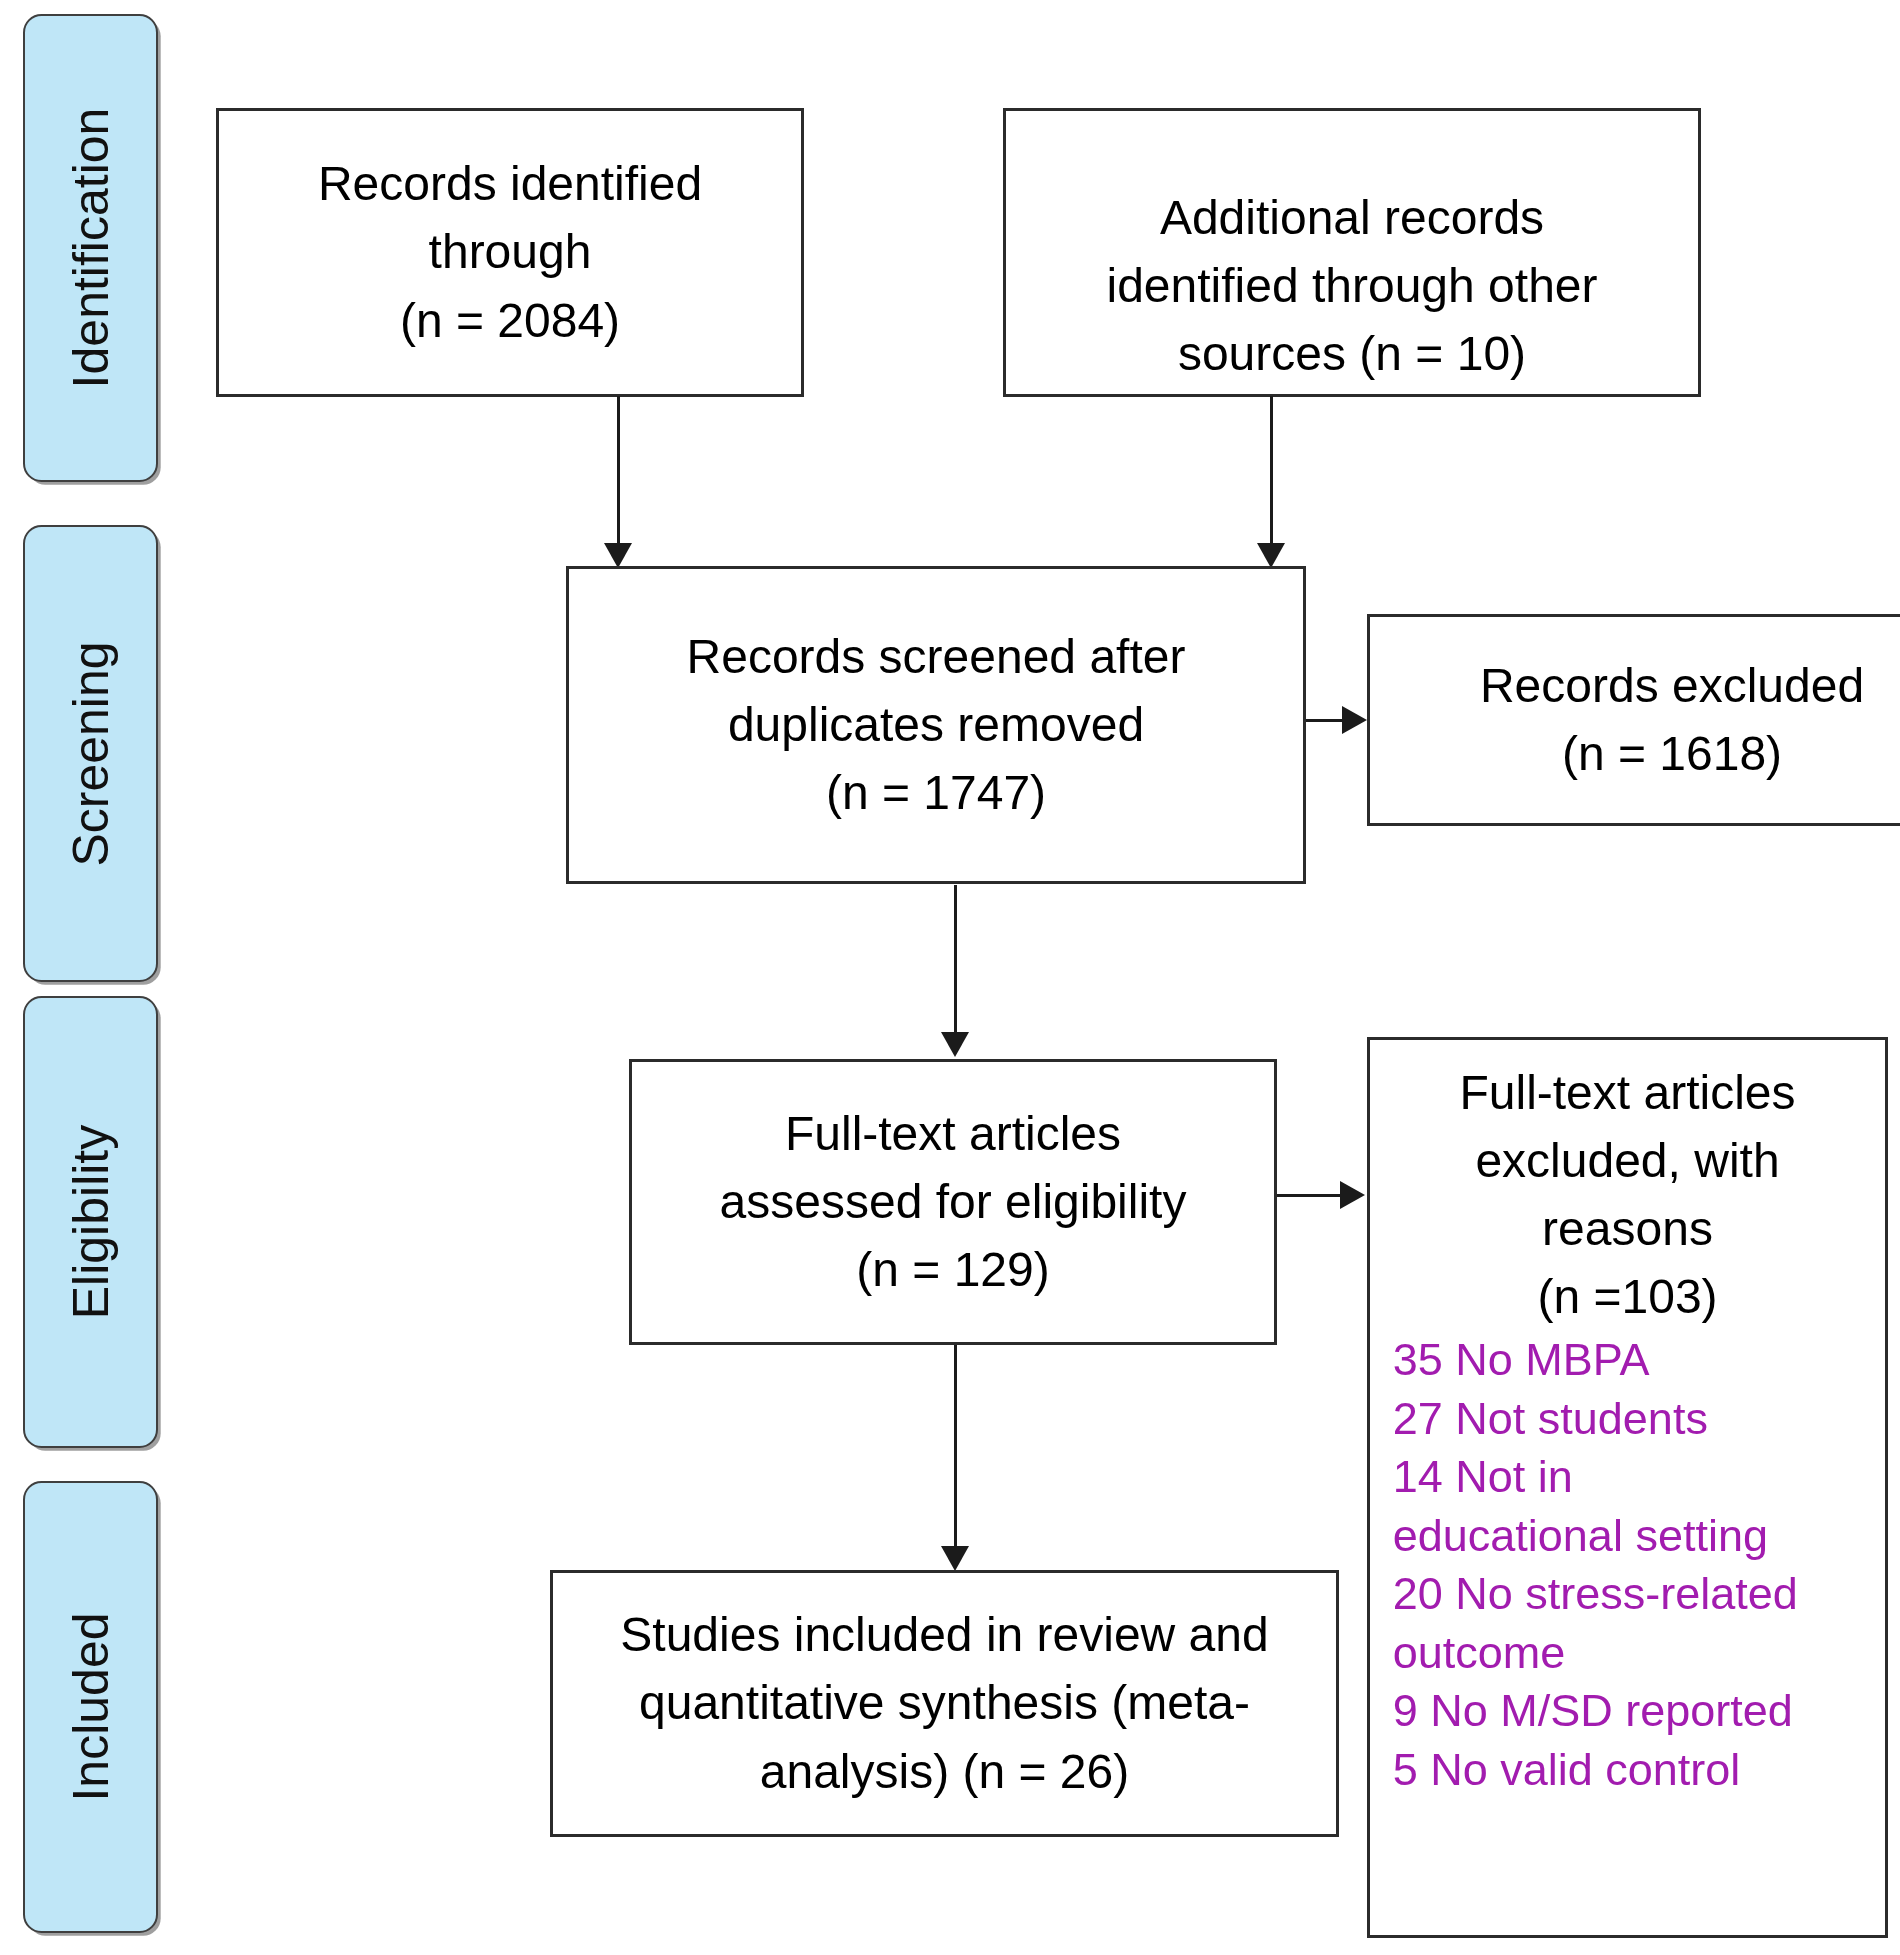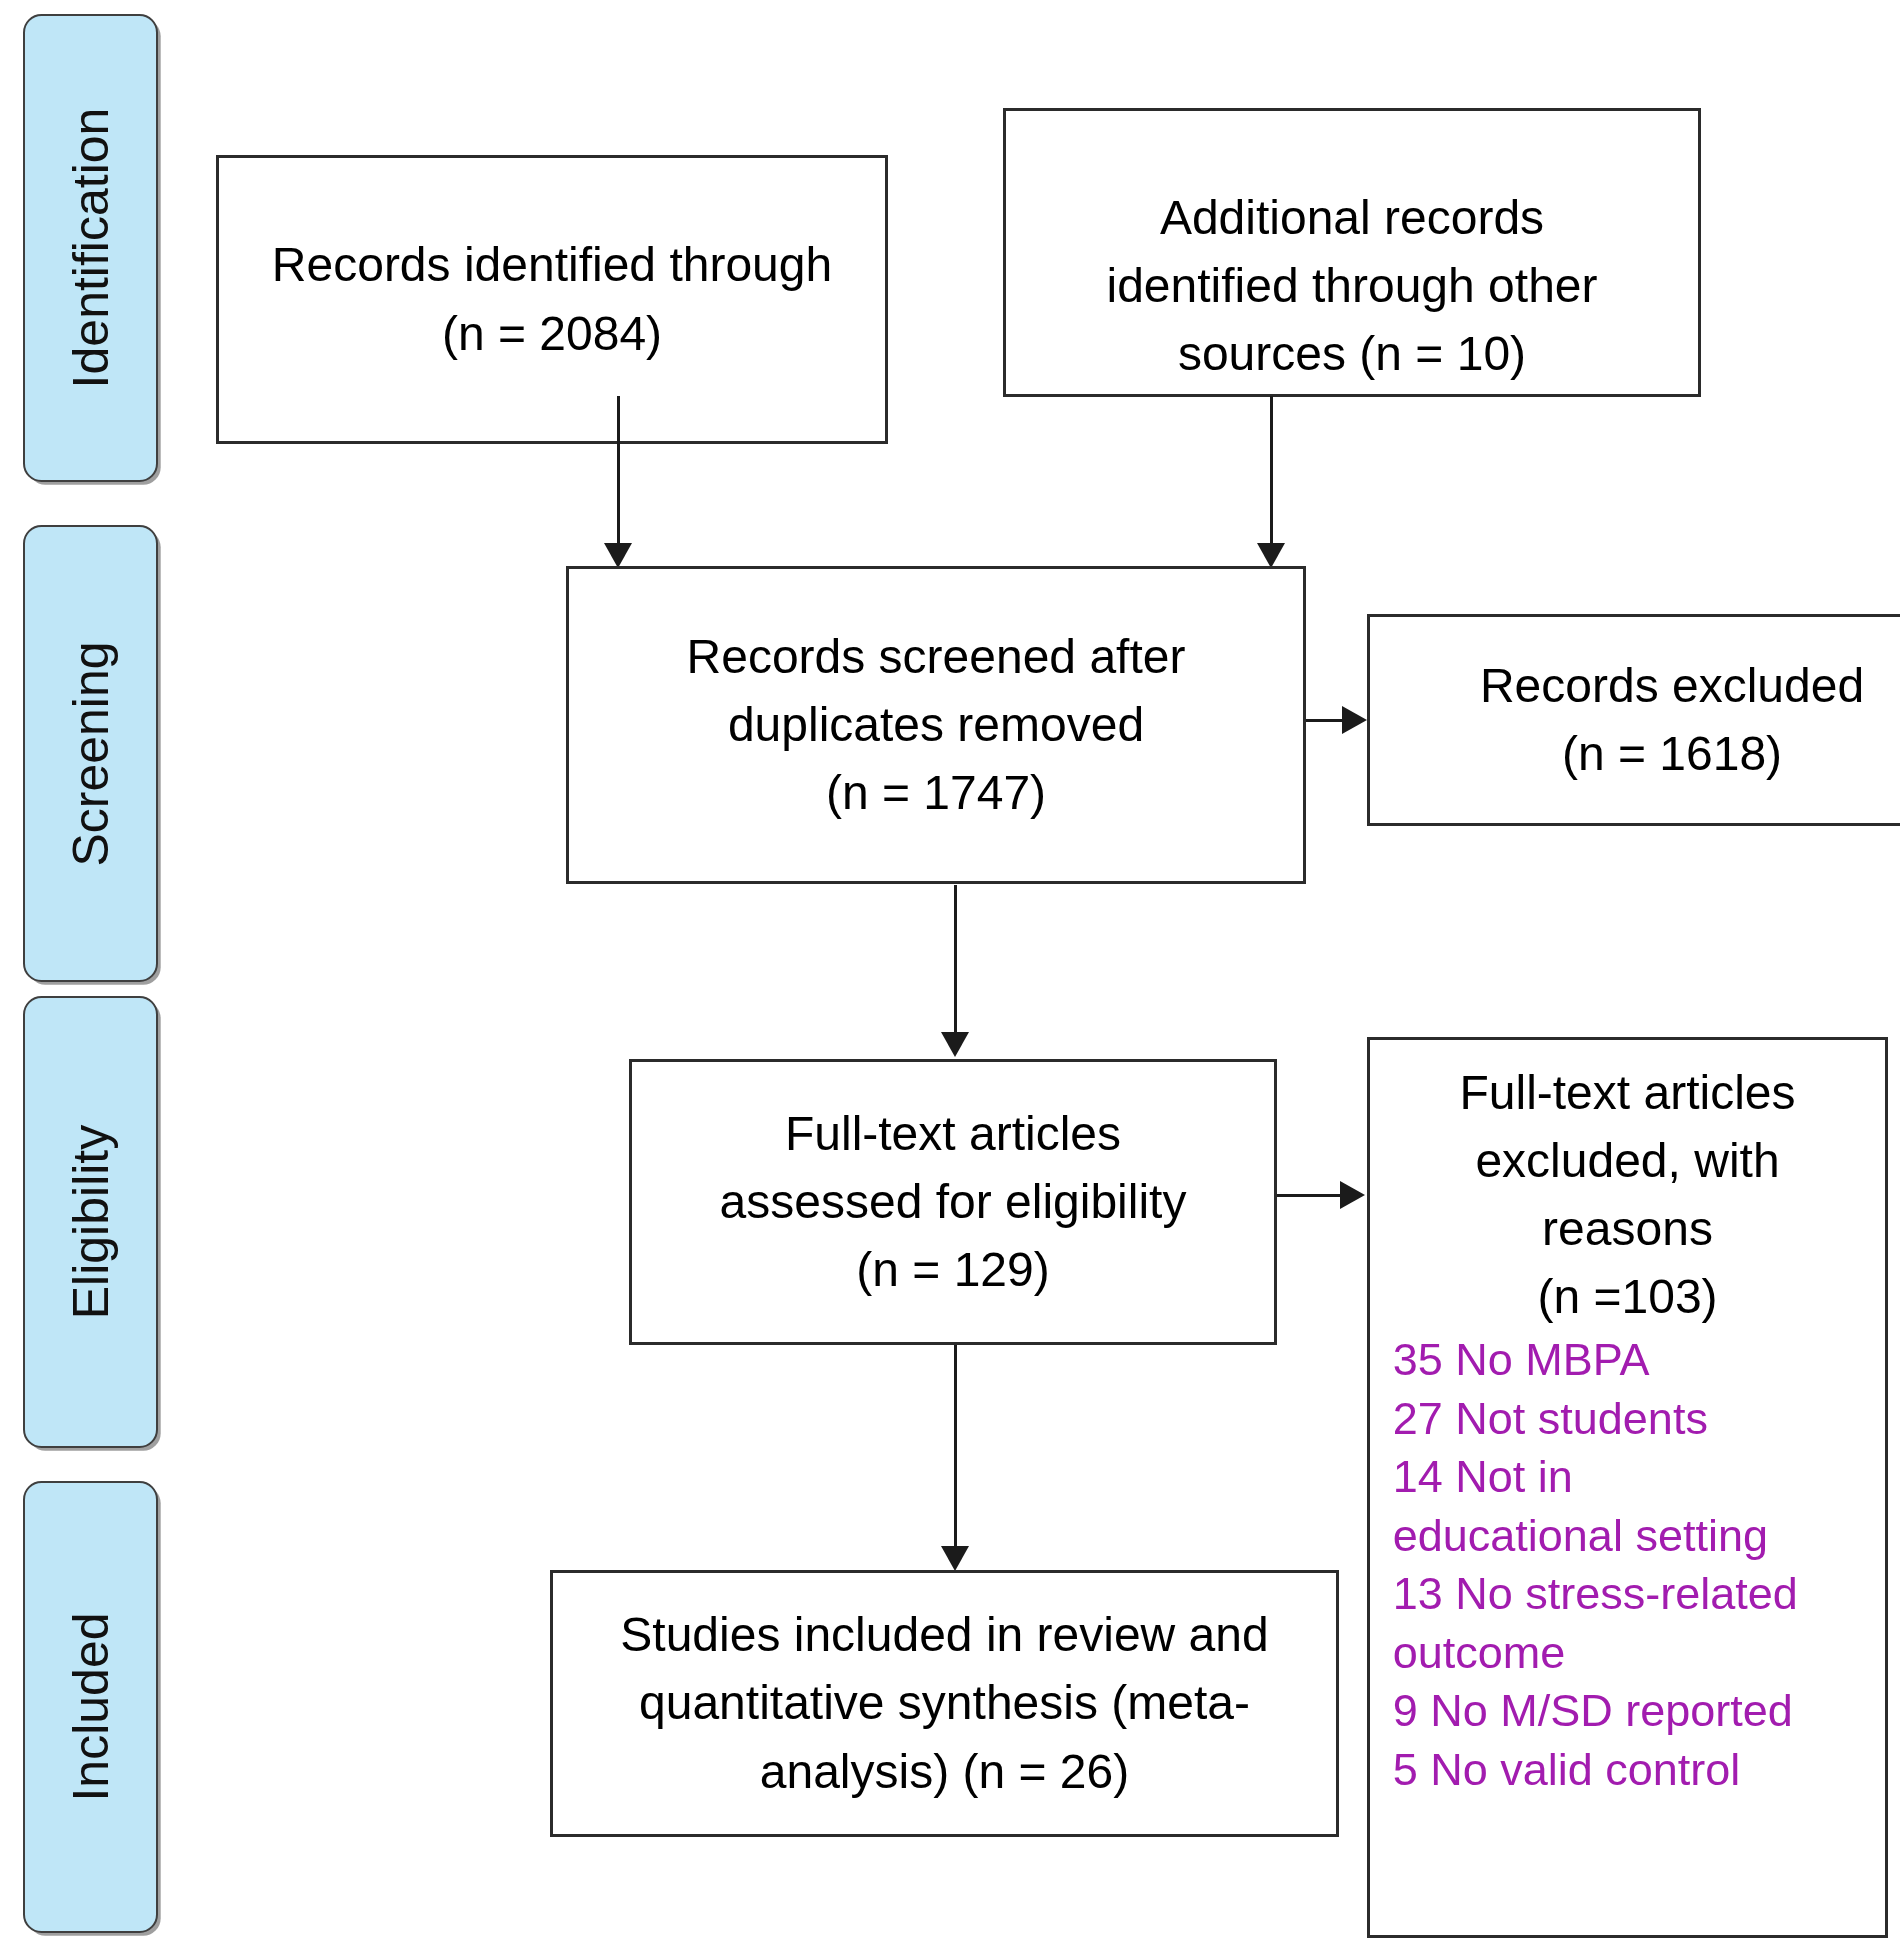--- a/index.html
+++ b/index.html
@@ -127,21 +127,21 @@
   </div>
 
   <div class="stage" style="left:23px; top:996px; width:135px; height:452px;">
     <span class="stage-label">Eligibility</span>
   </div>
 
   <div class="stage" style="left:23px; top:1481px; width:135px; height:452px;">
     <span class="stage-label">Included</span>
   </div>
 
-  <div class="box" style="left:216px; top:108px; width:672px; height:289px;margin-top:47px;">
+  <div class="box" style="left:216px; top:108px; width:588px; height:289px;">
     <div class="box-text">
       <span class="ln">Records identified through</span>
       <span class="ln">(n = 2084)</span>
     </div>
   </div>
 
   <div class="box" style="left:1003px; top:108px; width:698px; height:289px;justify-content:flex-end;">
     <div class="box-text">
       <span class="ln">Additional records</span>
       <span class="ln">identified through other</span>
@@ -189,21 +189,21 @@
       <span class="ln">Full-text articles</span>
       <span class="ln">excluded, with</span>
       <span class="ln">reasons</span>
       <span class="ln">(n =103)</span>
     </div>
     <div class="reasons-list">
       <span class="ln">35 No MBPA</span>
       <span class="ln">27 Not students</span>
       <span class="ln">14 Not in</span>
       <span class="ln">educational setting</span>
-      <span class="ln">13 No stress-related</span>
+      <span class="ln">20 No stress-related</span>
       <span class="ln">outcome</span>
       <span class="ln">9 No M/SD reported</span>
       <span class="ln">5 No valid control</span>
     </div>
   </div>
 
   <div class="hline" style="left:1277px; top:1194px; width:65px; height:2.7px;"></div>
   <div class="arrow-right" style="left:1340px; top:1181px;"></div>
 
   <div class="vline" style="left:954px; top:1345px; width:2.7px; height:206px;"></div>

